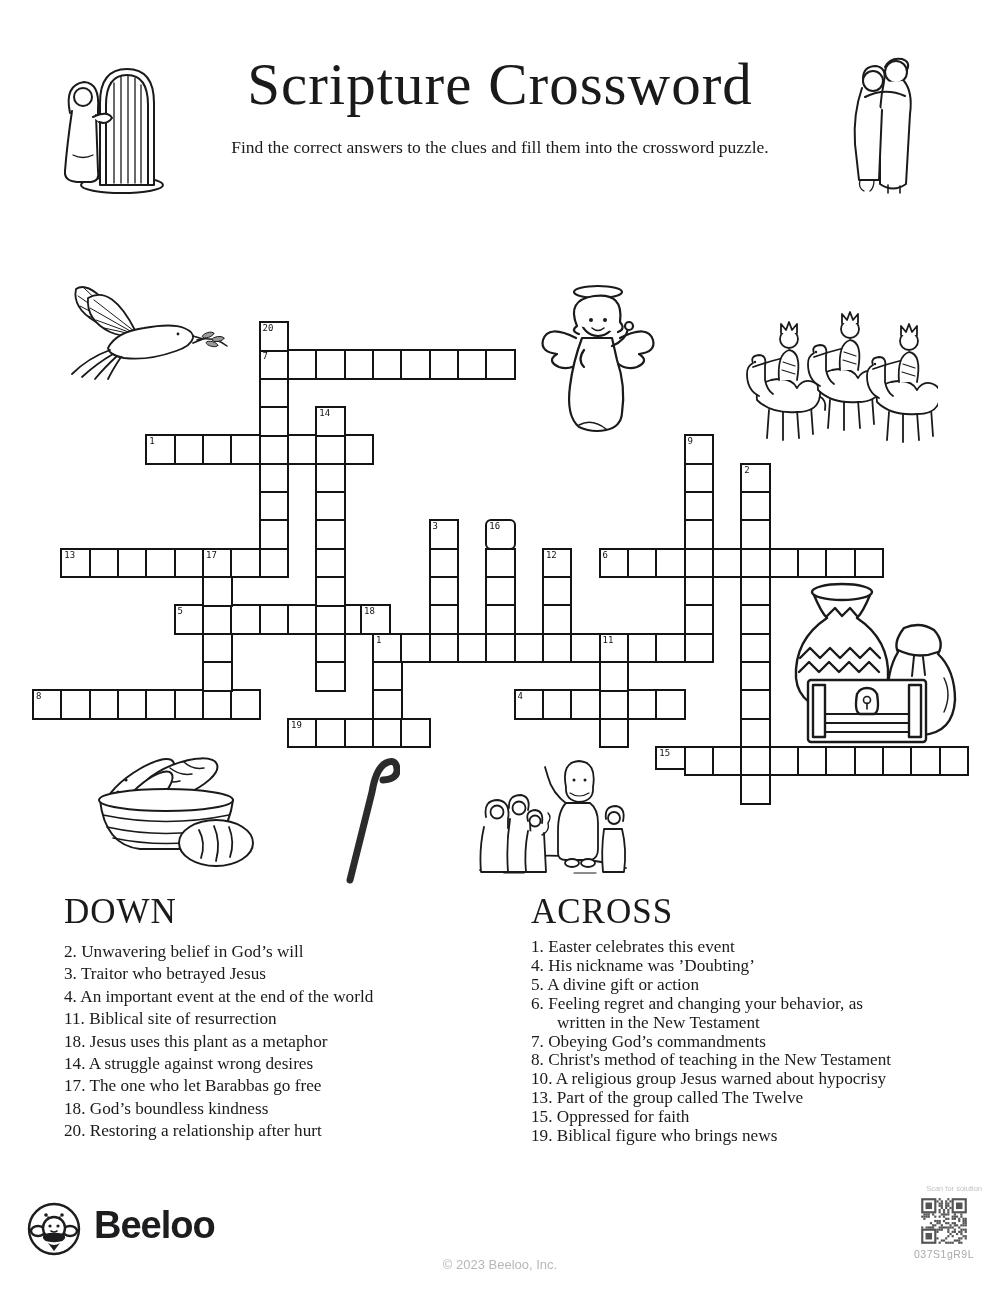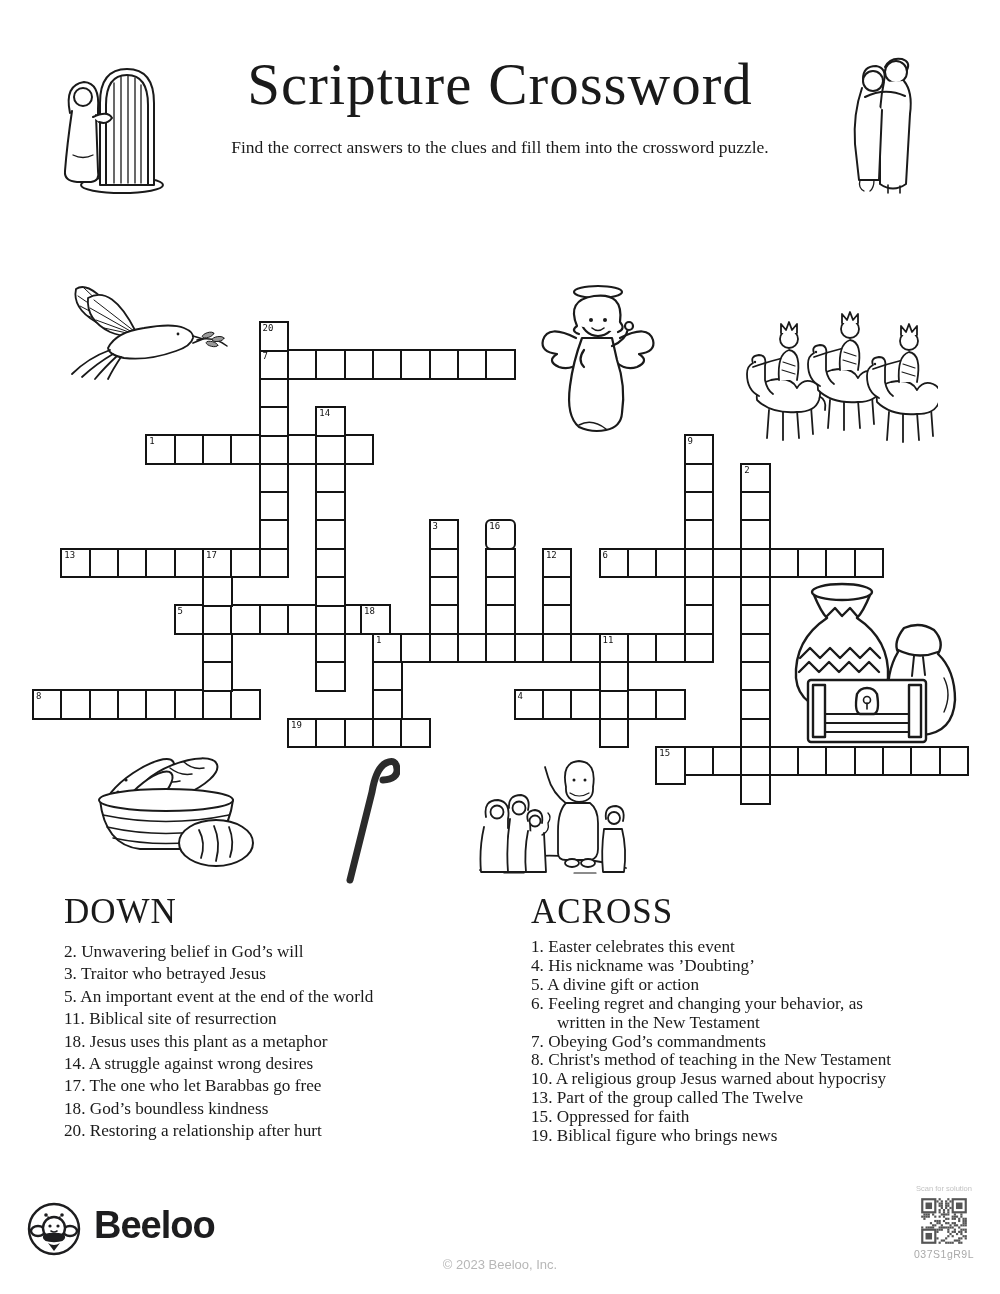--- a/index.html
+++ b/index.html
@@ -31,21 +31,21 @@
   .clue{font-size:17.2px;padding-left:26px;text-indent:-26px;}
   #down-list .clue{line-height:22.4px;}
   #across-list .clue{line-height:18.9px;}
 
   
   #brand-name{left:94px;top:1204px;font-family:"Liberation Sans",sans-serif;
               font-weight:bold;font-size:38px;color:#1d1d1f;letter-spacing:-1px;}
   #copyright{left:0;right:0;top:1257px;text-align:center;
              font-family:"Liberation Sans",sans-serif;font-size:13px;color:#b7b7b7;}
   #qr-block{left:906px;top:1184px;width:76px;text-align:center;}
-  #qr-caption{font-family:"Liberation Sans",sans-serif;font-size:7.5px;color:#c2c2c2;}
+  #qr-caption{font-family:"Liberation Sans",sans-serif;font-size:7.5px;color:#c2c2c2;text-align:right;}
   #qr-code{margin:3px auto 2px auto;}
   #qr-id{font-family:"Liberation Sans",sans-serif;font-size:10.5px;color:#a9a9a9;
          letter-spacing:0.5px;}
 </style>
 </head>
 <body>
 
 <div class="abs" id="page-title">Scripture Crossword</div>
 <div class="abs" id="page-subtitle">Find the correct answers to the clues and fill them into the crossword puzzle.</div>
 
@@ -281,21 +281,21 @@
     <div class="grid-cell" style="left: 566.6px; top: 368.3px; width: 30.5px; height: 30.5px;"></div>
     <div class="grid-cell" style="left: 594.9px; top: 368.3px; width: 30.5px; height: 30.5px;"></div>
     <div class="grid-cell" style="left: 623.3px; top: 368.3px; width: 30.5px; height: 30.5px;"></div>
     <div class="grid-cell" style="left: 255px; top: 396.6px; width: 30.5px; height: 30.5px;">
       <span class="cell-num">19</span>
     </div>
     <div class="grid-cell" style="left: 283.3px; top: 396.6px; width: 30.5px; height: 30.5px;"></div>
     <div class="grid-cell" style="left: 311.6px; top: 396.6px; width: 30.5px; height: 30.5px;"></div>
     <div class="grid-cell" style="left: 340px; top: 396.6px; width: 30.5px; height: 30.5px;"></div>
     <div class="grid-cell" style="left: 368.3px; top: 396.6px; width: 30.5px; height: 30.5px;"></div>
-    <div class="grid-cell" style="left: 623.3px; top: 424.9px; width: 30.5px; height: 39px;">
+    <div class="grid-cell" style="left: 623.3px; top: 424.9px; width: 30.5px; height: 24px;">
       <span class="cell-num">15</span>
     </div>
     <div class="grid-cell" style="left: 651.6px; top: 424.9px; width: 30.5px; height: 30.5px;"></div>
     <div class="grid-cell" style="left: 679.9px; top: 424.9px; width: 30.5px; height: 30.5px;"></div>
     <div class="grid-cell" style="left: 708.3px; top: 424.9px; width: 30.5px; height: 30.5px;"></div>
     <div class="grid-cell" style="left: 736.6px; top: 424.9px; width: 30.5px; height: 30.5px;"></div>
     <div class="grid-cell" style="left: 764.9px; top: 424.9px; width: 30.5px; height: 30.5px;"></div>
     <div class="grid-cell" style="left: 793.2px; top: 424.9px; width: 30.5px; height: 30.5px;"></div>
     <div class="grid-cell" style="left: 821.6px; top: 424.9px; width: 30.5px; height: 30.5px;"></div>
     <div class="grid-cell" style="left: 849.9px; top: 424.9px; width: 30.5px; height: 30.5px;"></div>
@@ -362,21 +362,21 @@
     <div class="grid-cell" style="left: 340px; top: 340px; width: 30.5px; height: 30.5px;"></div>
     <div class="grid-cell" style="left: 340px; top: 368.3px; width: 30.5px; height: 30.5px;"></div>
     <div class="grid-cell" style="left: 566.6px; top: 340px; width: 30.5px; height: 30.5px;"></div>
     <div class="grid-cell" style="left: 566.6px; top: 396.6px; width: 30.5px; height: 30.5px;"></div>
   </div>
 
 <div class="abs clue-head" id="down-heading">DOWN</div>
 <div class="clue-list" id="down-list">
     <div class="clue">2. Unwavering belief in God’s will</div>
     <div class="clue">3. Traitor who betrayed Jesus</div>
-    <div class="clue">5. An important event at the end of the world</div>
+    <div class="clue">4. An important event at the end of the world</div>
     <div class="clue">11. Biblical site of resurrection</div>
     <div class="clue">18. Jesus uses this plant as a metaphor</div>
     <div class="clue">14. A struggle against wrong desires</div>
     <div class="clue">17. The one who let Barabbas go free</div>
     <div class="clue">18. God’s boundless kindness</div>
     <div class="clue">20. Restoring a relationship after hurt</div>
   </div>
 
 <div class="abs clue-head" id="across-heading">ACROSS</div>
 <div class="clue-list" id="across-list">

